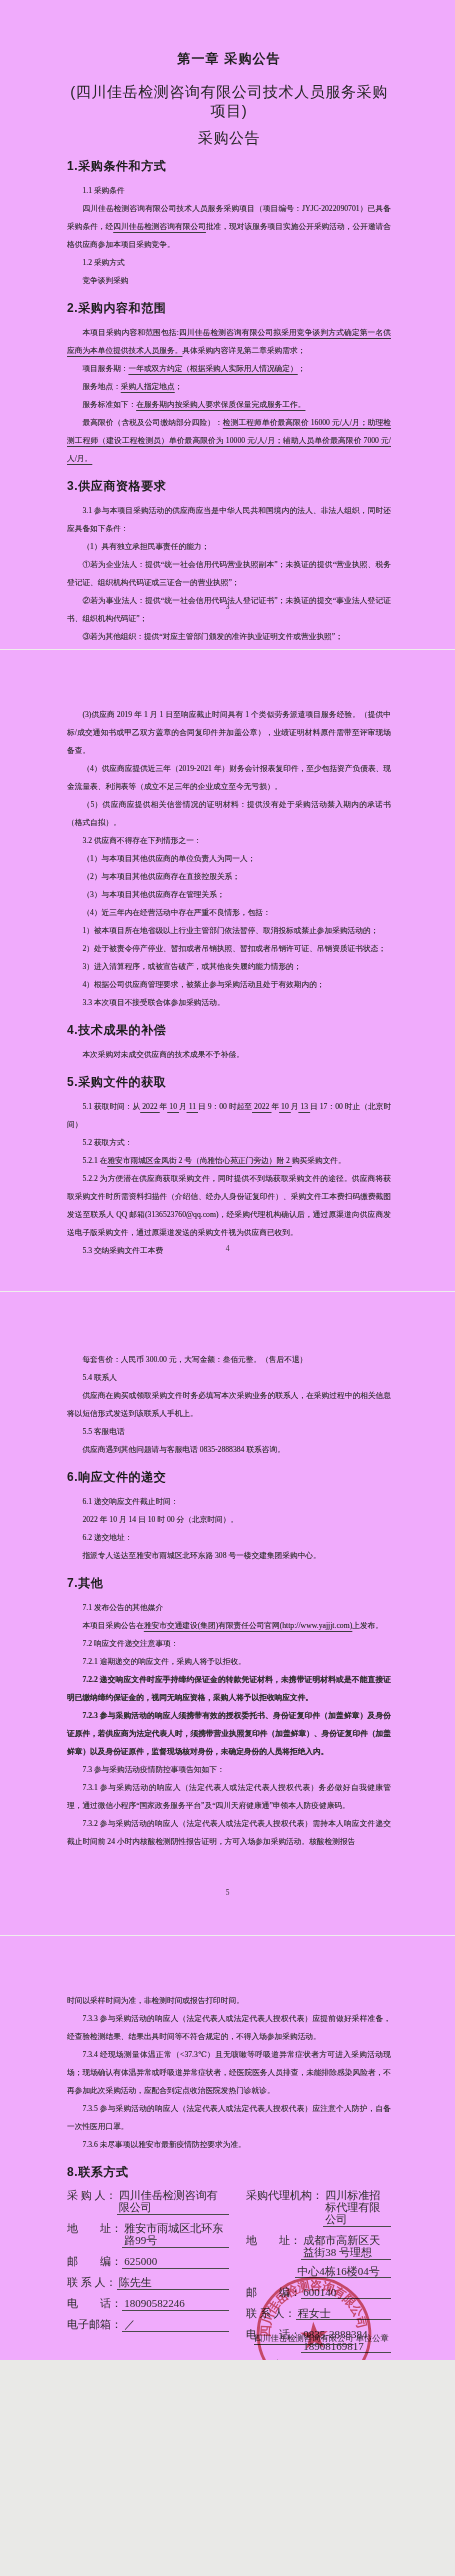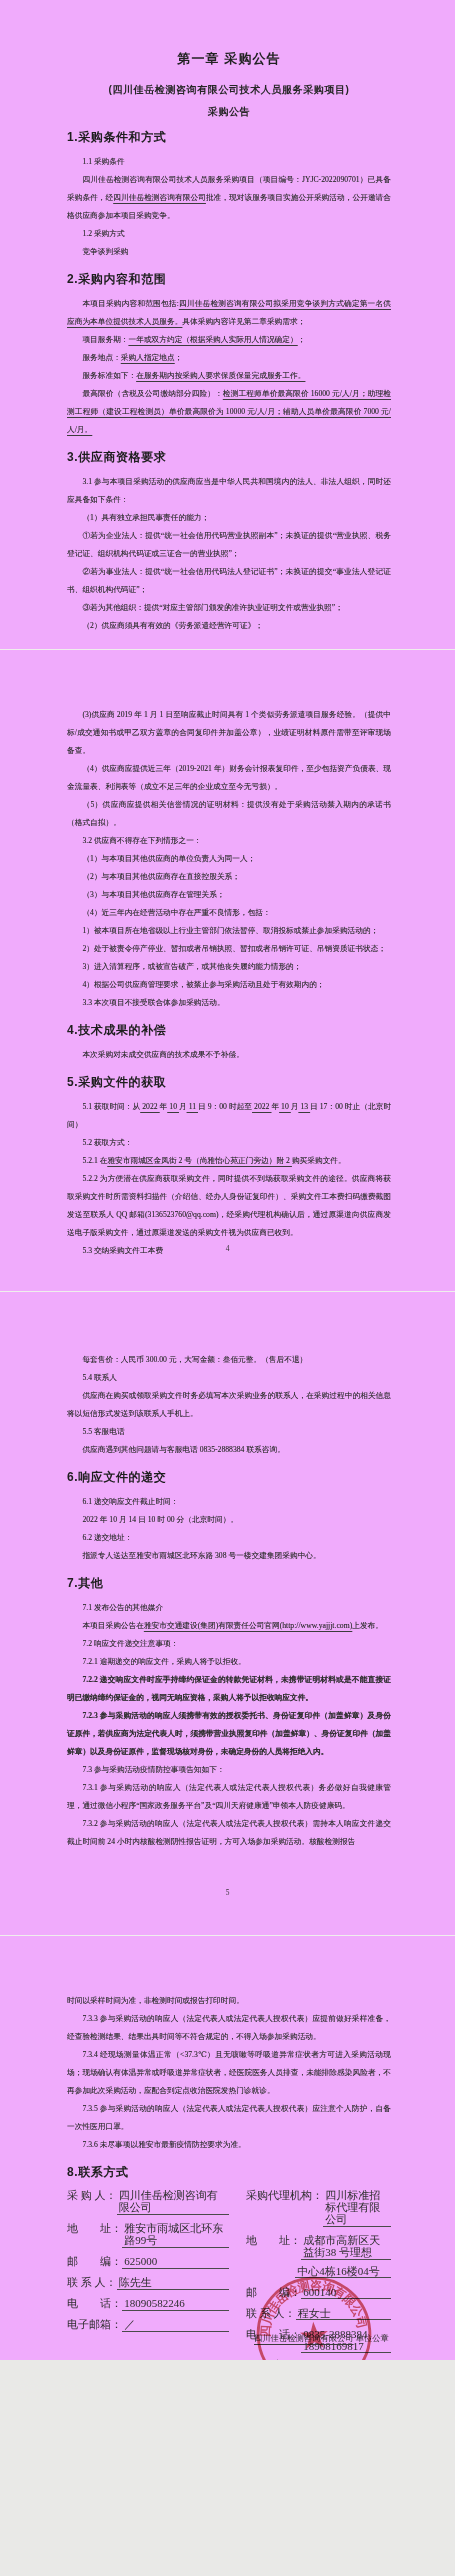--- a/index.html
+++ b/index.html
@@ -13,21 +13,21 @@
   .page{position:relative;box-sizing:border-box;padding-left:67px;padding-right:64px;overflow:hidden;}
   .page + .page{border-top:0.6px solid #efefec;}
   .page:nth-child(1){height:649px;padding-top:50px;}
   .page:nth-child(2){height:642px;padding-top:56px;}
   .page:nth-child(3){height:644px;padding-top:59px;}
   .page:nth-child(4){height:640px;padding-top:56px;}
 
   .t1{text-align:center;font-family:"Liberation Sans","DejaVu Sans",sans-serif;
       font-weight:700;font-size:13px;letter-spacing:1.1px;margin-bottom:15px;color:#222;}
   .t2{text-align:center;font-family:"Liberation Sans","DejaVu Sans",sans-serif;
-      font-weight:700;font-size:10px;letter-spacing:0.6px;margin-bottom:8px;color:#262626;}
+      font-weight:400;font-size:15px;letter-spacing:0.6px;margin-bottom:8px;color:#262626;}
   .h{font-family:"Liberation Sans","DejaVu Sans",sans-serif;font-weight:700;
      font-size:12px;letter-spacing:0.6px;margin:10.2px 0 6.8px;color:#1e1e1e;}
   .p{font-size:7.7px;line-height:18px;text-align:justify;text-indent:2em;
      text-shadow:0 0 0.3px rgba(40,40,40,.45);}
   .p.noind{text-indent:0;}
   .p.b{font-weight:700;}
   .u{text-decoration:underline;text-underline-offset:2.8px;text-decoration-thickness:0.6px;text-decoration-color:#3c3c3c;}
   .page-num{position:absolute;bottom:38px;left:0;right:0;text-align:center;
      font-size:7.4px;color:#333;}
 

